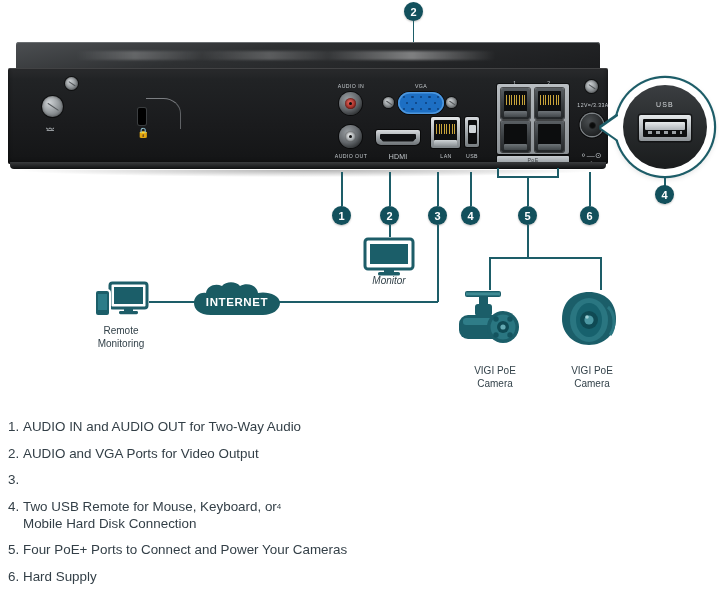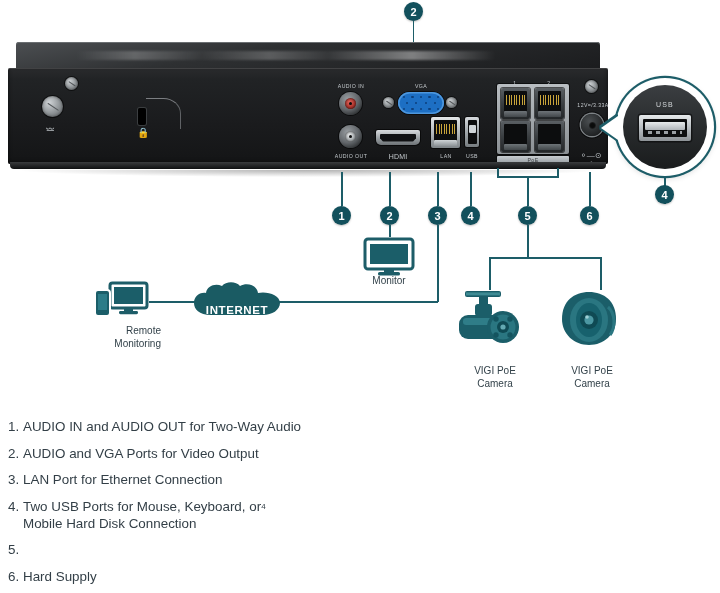--- a/index.html
+++ b/index.html
@@ -178,21 +178,21 @@
     box-shadow:0 1px 2px rgba(0,0,0,.25);
   }
 
   
   .node-label{
     position:absolute;text-align:center;color:#33424a;font-size:10px;line-height:12.5px;
     white-space:pre-line;
   }
   .cloud-text{
     position:absolute;color:#fff;font-size:11.5px;font-weight:bold;letter-spacing:.6px;
-    left:0;top:8px;width:100%;height:100%;display:flex;align-items:center;justify-content:center;
+    left:0;top:0;width:100%;height:100%;display:flex;align-items:center;justify-content:center;
   }
 
   
   #legend{left:8px;top:418px;width:660px;}
   .leg-item{
     display:flex;align-items:flex-start;margin-bottom:9.5px;
     font-size:13.4px;color:#333f47;line-height:17px;
   }
   .leg-num{width:15px;flex:none;}
   .leg-txt{white-space:pre-line;}
@@ -356,33 +356,33 @@
 <div class="lead vline abs" style="left:600.4px;top:257px;height:33px;"></div>
 
 <div class="abs" style="left:363px;top:237px;">
   <svg width="52" height="40" viewBox="0 0 52 40">
     <rect x="2" y="2" width="48" height="30" rx="3" fill="none" stroke="#1d5d68" stroke-width="3"></rect>
     <rect x="7" y="7" width="38" height="20" fill="#1b5e69"></rect>
     <rect x="21" y="32" width="10" height="4" fill="#1d5d68"></rect>
     <rect x="15" y="35" width="22" height="3.6" rx="1.6" fill="#1d5d68"></rect>
   </svg>
 </div>
-<div class="node-label" style="left:354px;top:275px;width:70px;">Monitor</div>
+<div class="node-label" style="left:354px;top:275px;width:70px;font-style:italic;">Monitor</div>
 
 <div class="abs" style="left:93px;top:281px;">
   <svg width="56" height="42" viewBox="0 0 56 42">
     <rect x="17" y="2" width="37" height="25" rx="2.5" fill="none" stroke="#1d5d68" stroke-width="3"></rect>
     <rect x="21" y="6" width="29" height="17" fill="#1b5e69"></rect>
     <rect x="31" y="27" width="9" height="3.4" fill="#1d5d68"></rect>
     <rect x="26" y="30" width="19" height="3.2" rx="1.4" fill="#1d5d68"></rect>
     <rect x="2" y="9" width="15" height="26" rx="3" fill="#1b5e69" stroke="#ffffff" stroke-width="2"></rect>
     <rect x="5" y="13" width="9" height="16" fill="#2c7c88"></rect>
   </svg>
 </div>
-<div class="node-label" style="left:81px;top:325px;width:80px;text-align:right;">Remote
+<div class="node-label" style="left:81px;top:325px;width:80px;">Remote
 Monitoring</div>
 
 <div class="abs" style="left:191px;top:282px;">
   <svg width="92" height="39" viewBox="0 0 92 39" style="position:absolute;left:0;top:0;">
     <path d="M20 33 C8 33 3 27 3 21 C3 15 8 10 15 11 C16 4 24 1 31 4 C35 -1 45 -1 49 4
              C56 0 66 3 67 11 C76 9 89 13 89 21 C89 28 81 33 72 33 Z" fill="#1a5b63"></path>
   </svg>
   <div class="cloud-text" style="width:92px;height:39px;">INTERNET</div>
 </div>
 
@@ -427,28 +427,28 @@
   <div class="leg-item">
     <span class="leg-num">1.</span>
     <span class="leg-txt">AUDIO IN and AUDIO OUT for Two-Way Audio</span>
   </div>
   <div class="leg-item">
     <span class="leg-num">2.</span>
     <span class="leg-txt">AUDIO and VGA Ports for Video Output</span>
   </div>
   <div class="leg-item">
     <span class="leg-num">3.</span>
-    <span class="leg-txt">LAN Port for Ethernet Connection</span>
   </div>
   <div class="leg-item">
     <span class="leg-num">4.</span>
-    <span class="leg-txt">Two USB Ports for Mouse, Keyboard, or
+    <span class="leg-txt">Two USB Remote for Mouse, Keyboard, or
 Mobile Hard Disk Connection</span>
       <sup>4</sup>
   </div>
   <div class="leg-item">
     <span class="leg-num">5.</span>
+    <span class="leg-txt">Four PoE+ Ports to Connect and Power Your Cameras</span>
   </div>
   <div class="leg-item">
     <span class="leg-num">6.</span>
     <span class="leg-txt">Hard Supply</span>
   </div>
 </div>
 
 </body></html>

